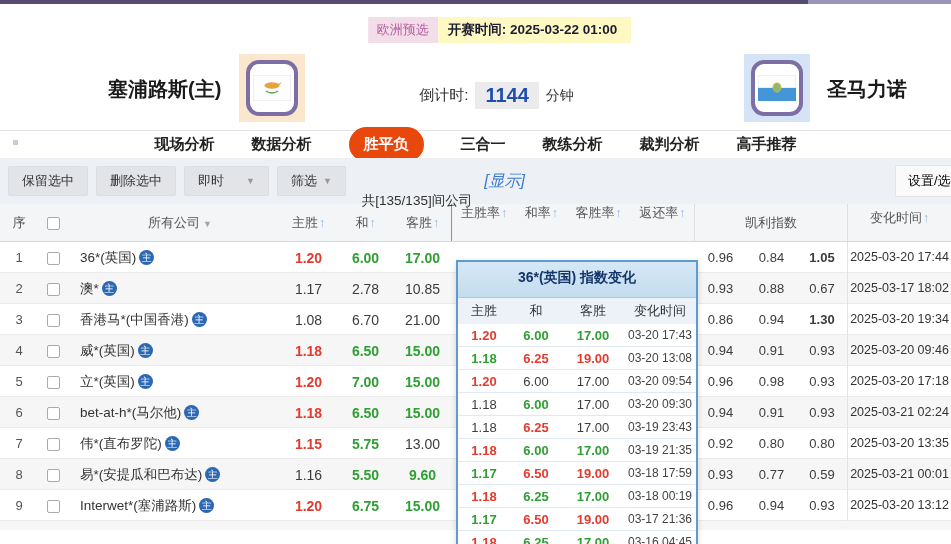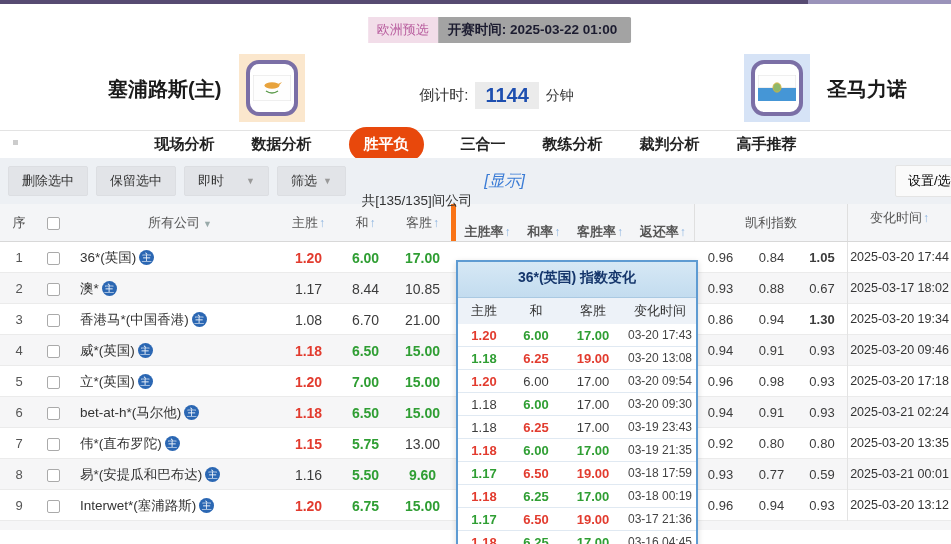--- a/index.html
+++ b/index.html
@@ -5,21 +5,21 @@
   * { margin:0; padding:0; box-sizing:border-box; }
   html,body { width:951px; height:544px; overflow:hidden; background:#fff;
     font-family:"Liberation Sans","DejaVu Sans",sans-serif; color:#333; position:relative; }
   .topbar { height:4px; background:linear-gradient(90deg,#574b72 0%,#574b72 85%,#9a93ba 85%); }
 
   
   .match-header { position:relative; height:126px; background:#fff; }
   .kickoff-pill { position:absolute; top:13px; left:50%; transform:translateX(-50%);
     display:flex; align-items:stretch; font-size:13px; border-radius:2px; overflow:hidden; }
   .league-badge { background:#f2dde9; color:#b85c9e; padding:4px 9px; white-space:nowrap;margin-left:48px; }
-  .kickoff-time { background:#a3a3a3; color:#1c1c30; font-weight:bold; padding:4px 14px 4px 10px; white-space:nowrap; font-size:13.5px; }
+  .kickoff-time { background:#fef9c3; color:#1c1c30; font-weight:bold; padding:4px 14px 4px 10px; white-space:nowrap; font-size:13.5px; }
   .team-name { position:absolute; top:72px; font-size:20px; font-weight:bold; color:#1a1a1a; white-space:nowrap; }
   .team-name.home { left:108px; }
   .team-name.away { left:827px; }
   .flag-pad { position:absolute; top:50px; width:66px; height:68px; display:flex; align-items:center; justify-content:center; }
   .flag-pad.home { left:239px; background:#fbe7cd; }
   .flag-pad.away { left:744px; background:#d6e3f6; }
   .flag-box { width:52px; height:56px; background:#fff; border:4px solid #7b6fa6; border-radius:13px;
     display:flex; align-items:center; justify-content:center; }
   .countdown { position:absolute; top:78px; left:0; right:0; display:flex; align-items:center; justify-content:center; gap:7px; }
   .cd-label { font-size:15px; color:#333;margin-left:42px; }
@@ -44,22 +44,22 @@
   .tb-settings { position:absolute; left:895px; top:7px; background:#fafafa; border:1px solid #e4e4e4;
     height:32px; padding:0 12px; font-size:13px; display:flex; align-items:center; border-radius:2px; cursor:pointer; white-space:nowrap; }
 
   
   .cols { display:grid; grid-template-columns:38px 30px 212px 57px 57px 57px 244px 51px 51px 50px 104px; align-items:center; }
   .thead { height:38px; background:#f4f5f7; border-bottom:1px solid #d8d8d8; font-size:13px; color:#555; }
   .th { text-align:center; white-space:nowrap; }
   .th.company { text-align:center; padding-left:12px; }
   .arrow { color:#8cb4e0; font-size:12px; margin-left:1px; }
   .caret-sm { color:#9aa; font-size:9px; margin-left:3px; }
-  .rates-group { display:flex; justify-content:space-around; align-self:stretch; align-items:flex-end;
-    border-left:5px solid #f97316; border-right:1px solid #dfdfdf;font-weight:bold; }
+  .rates-group { display:flex; justify-content:space-around; align-self:stretch; align-items:flex-start;
+    border-left:1px solid #f97316; border-right:1px solid #dfdfdf; }
   .kelly-head { grid-column:8 / 11; text-align:center; }
   .th.time { border-left:1px solid #dfdfdf; align-self:stretch; line-height:28px; }
 
   .trow { height:31px; border-bottom:1px solid #ebebeb; font-size:14px; }
   .trow.even { background:#f6f6f7; }
   .cell { text-align:center; white-space:nowrap; }
   .cell.seq { font-size:13px; color:#555; }
   .checkbox { display:inline-block; width:13px; height:13px; background:#fff; border:1px solid #aaa; border-radius:2px; cursor:pointer; vertical-align:middle; }
   .cell.company { text-align:left; padding-left:12px; font-size:13.5px; color:#333; display:flex; align-items:center; }
   .zhu-badge { display:inline-flex; align-items:center; justify-content:center; width:15px; height:15px; border-radius:50%;
@@ -126,22 +126,22 @@
   <span class="nav-tab">现场分析</span>
   <span class="nav-tab">数据分析</span>
   <span class="nav-tab active">胜平负</span>
   <span class="nav-tab">三合一</span>
   <span class="nav-tab">教练分析</span>
   <span class="nav-tab">裁判分析</span>
   <span class="nav-tab">高手推荐</span>
 </div>
 
 <div class="toolbar">
+  <button class="tb-btn">保留选中</button>
   <button class="tb-btn">删除选中</button>
-  <button class="tb-btn">保留选中</button>
   <button class="tb-btn wide">
       <span>即时</span>
       <span class="caret">▼</span>
     </button>
   <button class="tb-btn">
       <span>筛选</span>
       <span class="caret">▼</span>
     </button>
   <span class="tb-count">共[135/135]间公司</span>
   <a class="tb-show" href="#">[显示]</a>
@@ -183,21 +183,21 @@
       <div class="cell time">2025-03-20 17:44</div>
     </div>
     <div class="trow cols even">
       <div class="cell seq">2</div>
       <div class="cell"><span class="checkbox"></span></div>
       <div class="cell company">
         <span>澳*</span>
         <span class="zhu-badge">主</span>
       </div>
       <div class="cell c-plain">1.17</div>
-      <div class="cell c-plain">8.44</div>
+      <div class="cell c-plain">2.78</div>
       <div class="cell c-plain">10.85</div>
       <div class="cell"></div>
       <div class="cell kelly c-plainkelly">0.93</div>
       <div class="cell kelly c-plainkelly">0.88</div>
       <div class="cell kelly c-plainkelly">0.67</div>
       <div class="cell time">2025-03-17 18:02</div>
     </div>
     <div class="trow cols">
       <div class="cell seq">3</div>
       <div class="cell"><span class="checkbox"></span></div>

